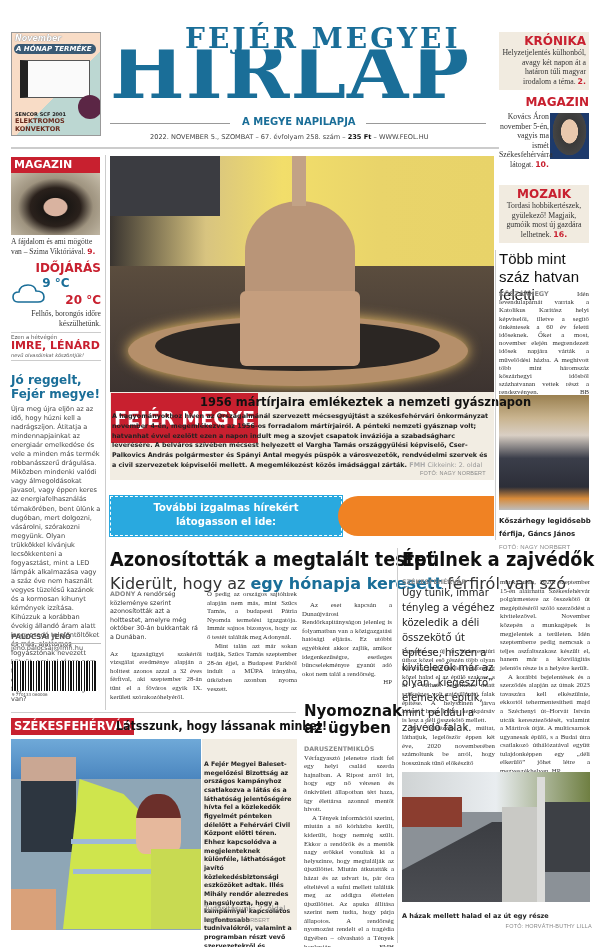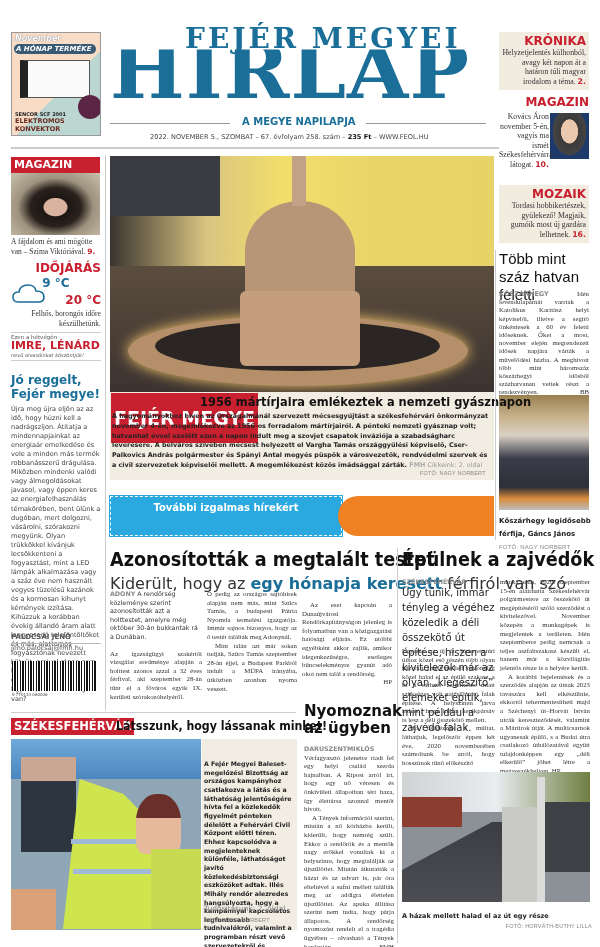--- a/index.html
+++ b/index.html
@@ -49,21 +49,21 @@
 
 <div class="abs" style="left:499px;top:95px;width:90px;height:62px">
   <div class="sans red" style="text-align:right;font-weight:bold;font-size:12px;line-height:14px">MAGAZIN</div>
   <div class="abs photo" style="left:51px;top:18px;width:39px;height:46px;background:radial-gradient(ellipse at 50% 40%,#e9c8ad 30%,#3a3a3a 32%,#444 60%,#1d3a6b 62%)"></div>
   <div style="position:absolute;left:0;top:17px;width:50px;font-size:7.8px;line-height:9.6px;color:#333;text-align:right">
     <span>Kovács Áron november 5-én, vagyis ma ismét Székesfehérvárra látogat.</span>
     <b class="red sans">10.</b>
   </div>
 </div>
 
-<div class="abs" style="left:499px;top:185px;width:90px;height:58px;background:#f1ebe0;padding:2px 3px;text-align:right">
+<div class="abs" style="left:499px;top:185px;width:90px;height:58px;background:#f1ebe0;padding:2px 3px;text-align:center">
   <div class="sans red" style="font-weight:bold;font-size:12px;line-height:14px">MOZAIK</div>
   <div style="font-size:7.8px;line-height:9.6px;color:#333">
     <span>Tordasi hobbikertészek, gyülekező! Magjaik, gumóik most új gazdára lelhetnek.</span>
     <b class="red sans">16.</b>
   </div>
 </div>
 
 <div class="abs" style="left:499px;top:250px;width:95px;font-family:Liberation Sans, sans-serif;font-size:15px;line-height:18px;color:#111">Több mint száz hatvan feletti</div>
 <div class="abs" style="left:499px;top:290px;width:90px;font-size:6.8px;line-height:8.2px;color:#333;text-align:justify">
   <b class="sans" style="color:#888;font-size:6.5px">KŐSZÁRHEGY</b>
@@ -123,20 +123,21 @@
 <div class="abs sans" style="left:112px;top:412px;width:380px;font-size:6.4px;line-height:9.8px;color:#222;font-weight:bold">
   <span>A hagyományokhoz híven az Országalmánál szervezett mécsesgyújtást a székesfehérvári önkormányzat november 4-én, megemlékezve az 1956-os forradalom mártírjairól. A pénteki nemzeti gyásznap volt; hatvanhat évvel ezelőtt ezen a napon indult meg a szovjet csapatok inváziója a szabadságharc leverésére. A belváros szívében mécsest helyezett el Vargha Tamás országgyűlési képviselő, Cser-Palkovics András polgármester és Spányi Antal megyés püspök a városvezetők, rendvédelmi szervek és a civil szervezetek képviselői mellett. A megemlékezést közös imádsággal zárták.</span>
   <span style="color:#aaa">FMH</span>
   <span style="color:#999;font-weight:normal">Cikkeink: 2. oldal</span>
 </div>
 <div class="abs credit" style="left:420px;top:470px;font-size:5.5px">FOTÓ: NAGY NORBERT</div>
 
 <div class="abs" style="left:110px;top:496px;width:384px;height:40px">
   <div class="abs" style="left:0;top:0;width:232px;height:40px;background:#29a9df;border:1px dashed #fff;outline:1px solid #29a9df"></div>
   <div class="abs sans" style="left:0;top:6px;width:232px;text-align:center;color:#fff;font-weight:bold;font-size:10px">További izgalmas hírekért</div>
+  <div class="abs sans" style="left:0;top:20px;width:232px;text-align:center;color:#fff;font-weight:bold;font-size:10px">látogasson el ide:</div>
   <div class="abs" style="left:228px;top:0;width:156px;height:40px;background:#f08223;border-radius:20px 0 0 20px"></div>
 </div>
 
 <div class="abs vrule" style="left:495px;top:250px;height:290px"></div>
 
 <div class="abs sans" style="left:110px;top:548px;font-size:19px;font-weight:bold;color:#111;white-space:nowrap;transform:scaleX(.93);transform-origin:left">Azonosították a megtalált testet</div>
 <div class="abs sans" style="left:110px;top:574px;font-size:16px;color:#333;white-space:nowrap">
   <span>Kiderült, hogy az</span>
   <b class="blue">egy hónapja keresett</b>
   <span>férfiról van szó</span>

